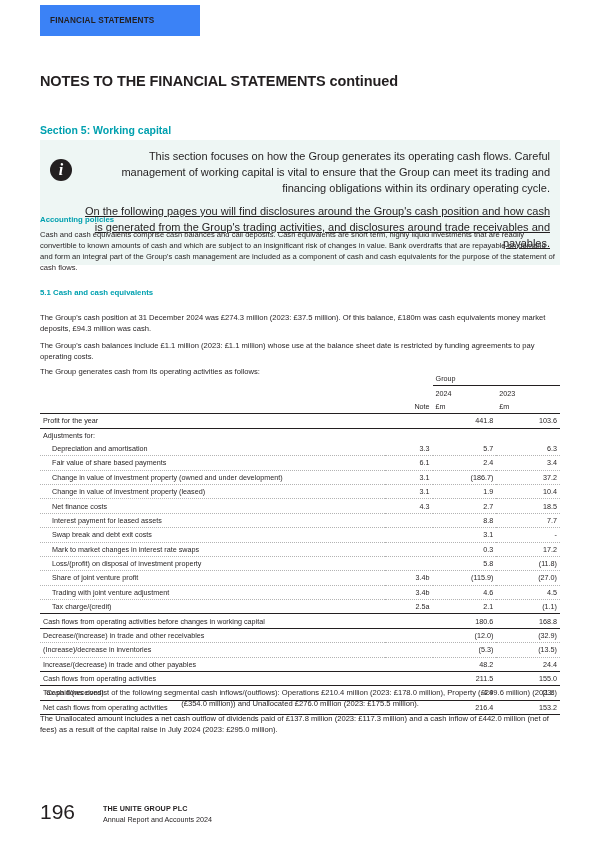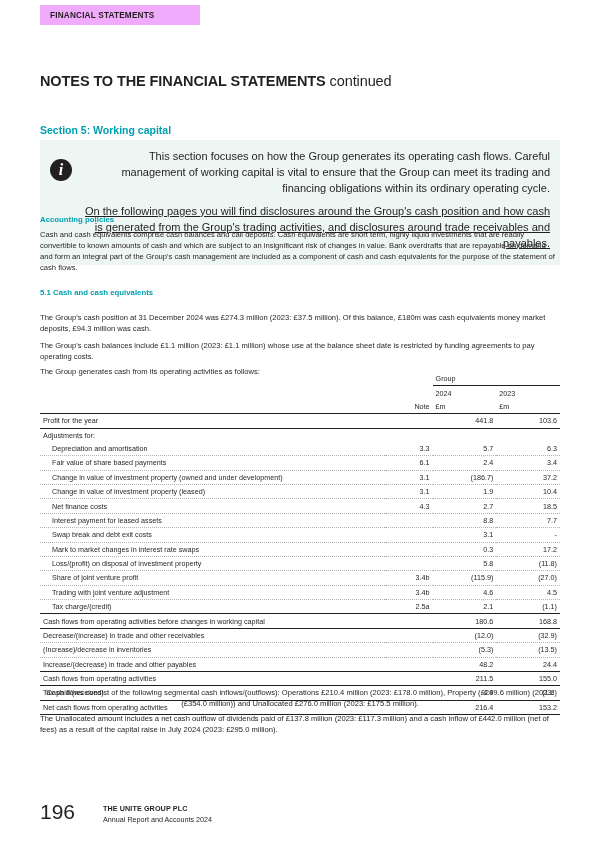--- a/index.html
+++ b/index.html
@@ -20,22 +20,22 @@
     width: 600px;
     height: 848px;
     box-sizing: border-box;
   }
   
   .section-tab {
     position: absolute;
     left: 40px;
     top: 5px;
     width: 160px;
-    height: 20px;
-    background: #f0abfc;
+    height: 31px;
+    background: #3b82f6;
     display: flex;
     align-items: center;
   }
   .section-tab .tab-label {
     font-size: 8.2px;
     font-weight: bold;
     letter-spacing: 0.2px;
     color: #231f20;
     padding-left: 10px;
   }
@@ -43,21 +43,21 @@
   .page-title {
     position: absolute;
     left: 40px;
     top: 73px;
     font-size: 14.5px;
     font-weight: bold;
     color: #231f20;
     letter-spacing: -0.1px;
   }
   .page-title .cont {
-    font-weight: normal;
+    font-weight: bold;
   }
   
   .section-heading {
     position: absolute;
     left: 40px;
     top: 124px;
     font-size: 10.5px;
     font-weight: bold;
     color: #00a0af;
   }

